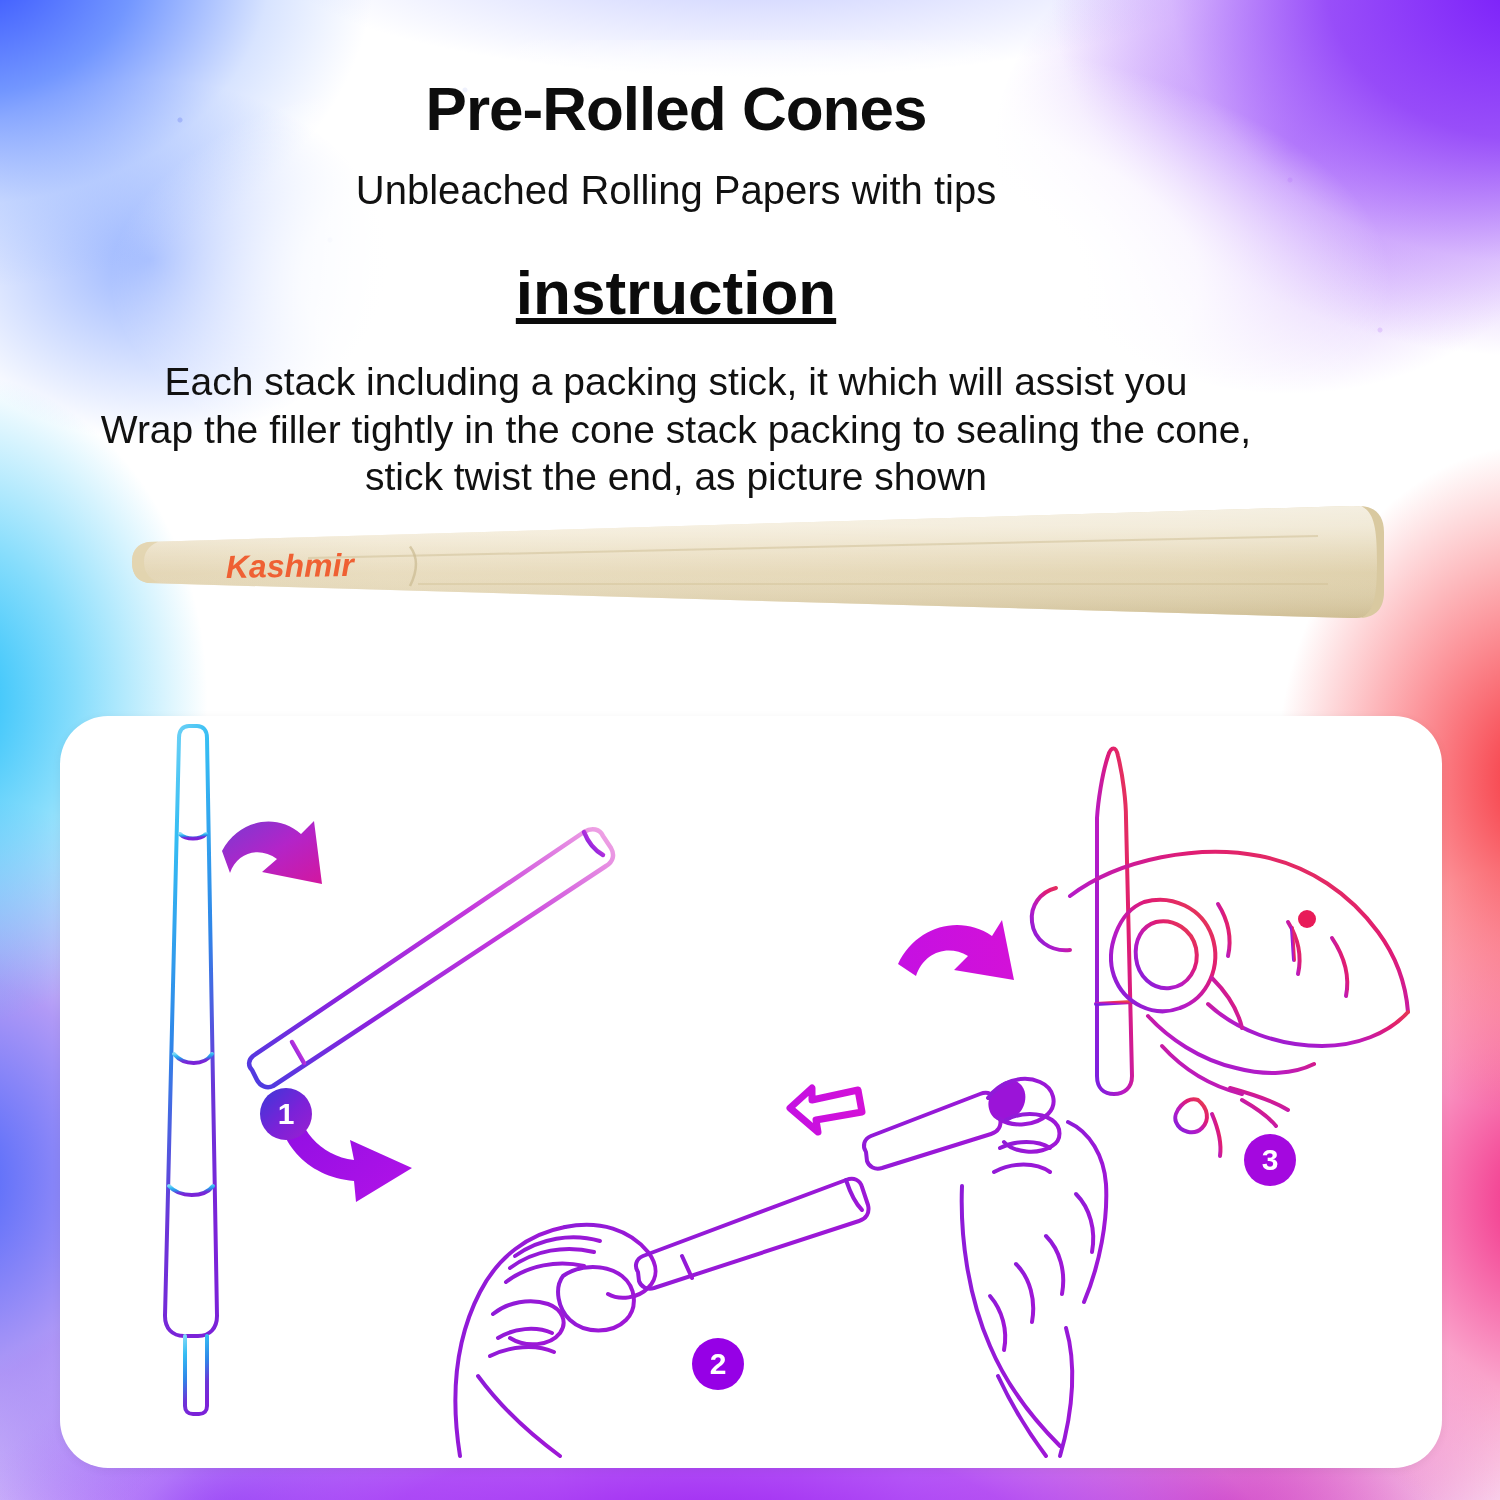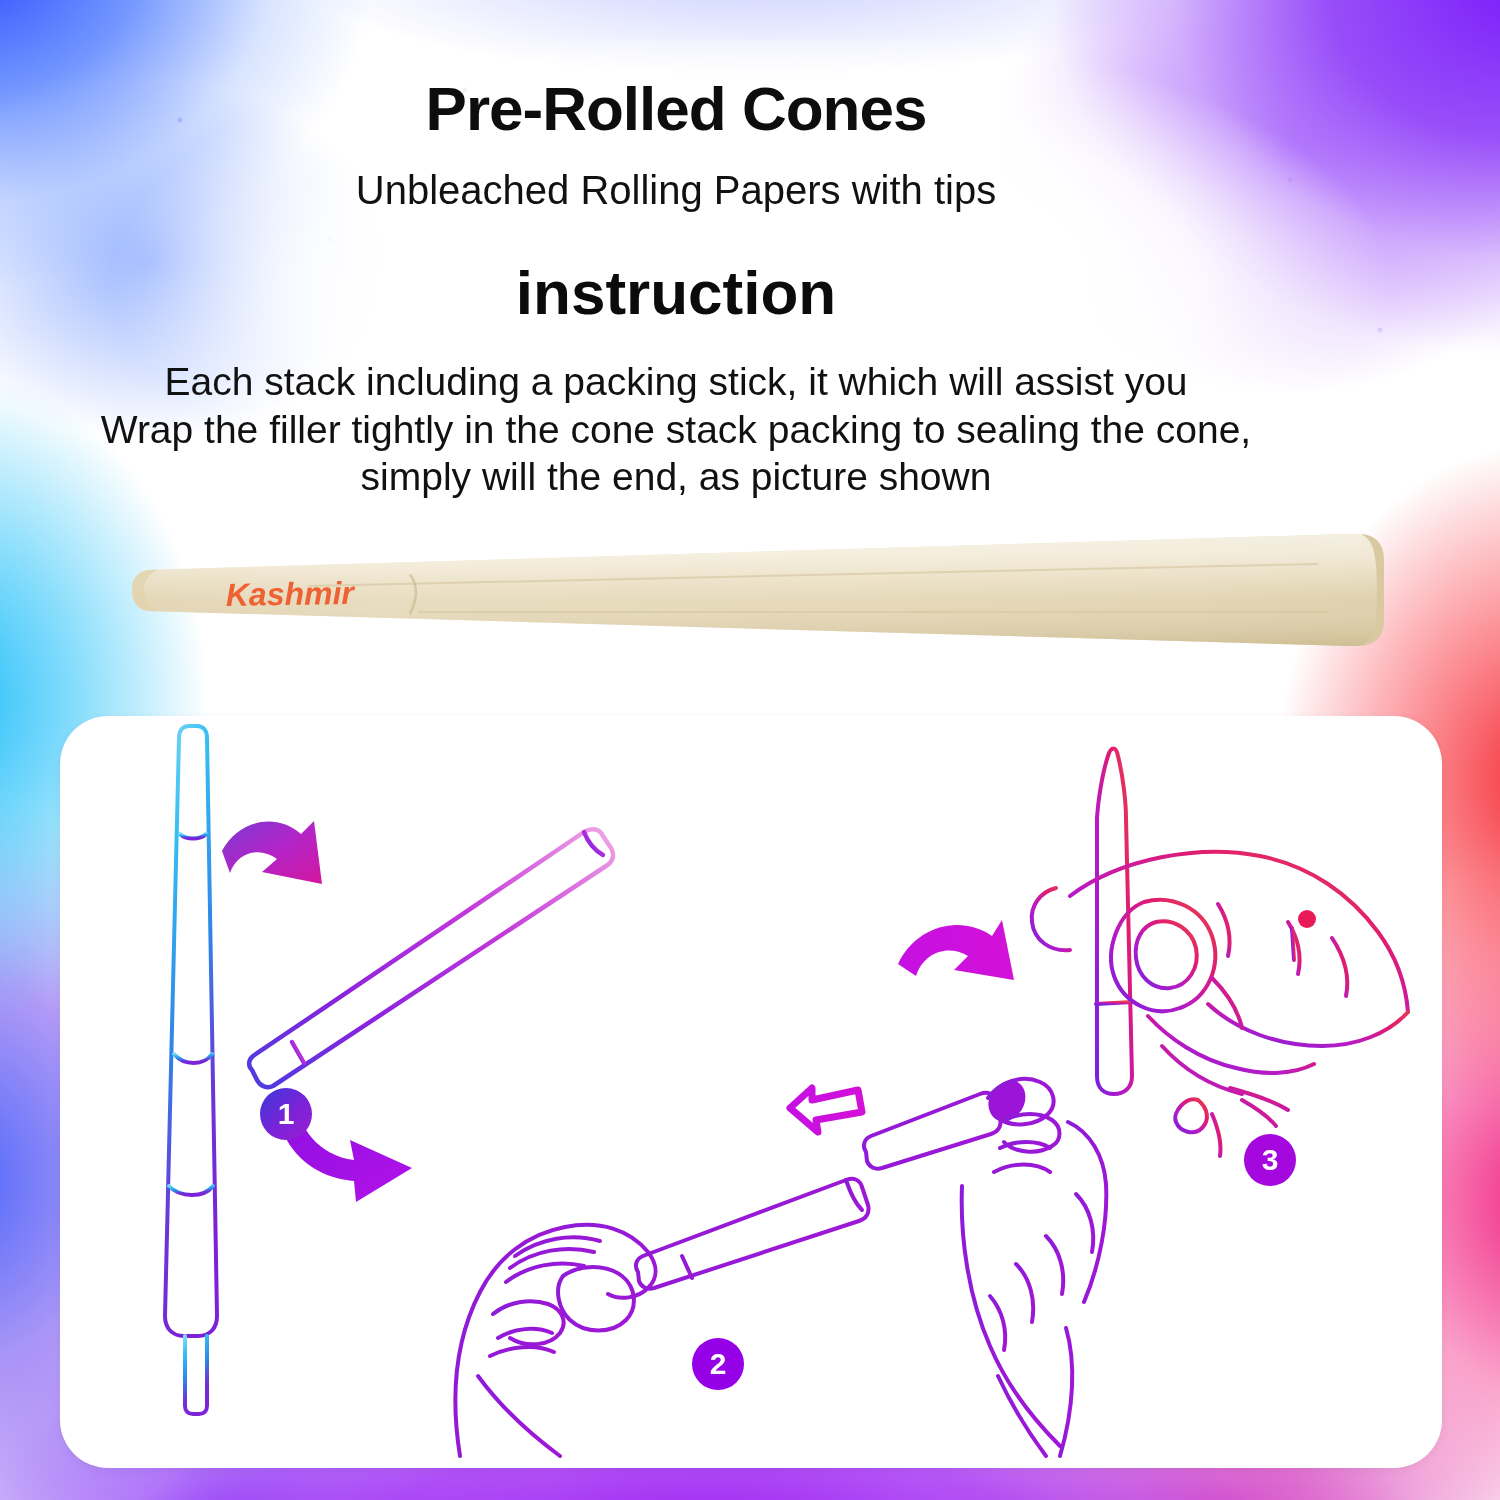--- a/index.html
+++ b/index.html
@@ -61,29 +61,29 @@
   
   #header{ position:absolute; left:0; top:0; width:1352px; text-align:center; }
   #title{
     font-size:62px; font-weight:bold; color:#0d0d0d;
     letter-spacing:-1px; margin-top:78px; line-height:1;
   }
   #subtitle{
     font-size:40px; font-weight:normal; color:#111; margin-top:30px; line-height:1;
   }
   #section-heading{
-    font-size:62px; font-weight:bold; color:#0b0b0b; margin-top:52px; line-height:1;
+    font-size:62px; font-weight:bold; color:#0b0b0b; margin-top:52px; line-height:1;text-decoration:underline;
   }
   #body-text{
     font-size:39px; color:#111; margin-top:34px; line-height:1.22;
   }
   #body-text div{ white-space:nowrap; }
 
   
-  #product-photo{ position:absolute; left:118px; top:528px; width:1275px; height:125px; }
+  #product-photo{ position:absolute; left:118px; top:500px; width:1275px; height:125px; }
   #product-photo svg{ display:block; }
 
   
   #diagram-card{
     position:absolute; left:60px; top:716px; width:1382px; height:752px;
     background:#fff; border-radius:48px;
     box-shadow:0 2px 10px rgba(0,0,0,.06);
     overflow:hidden;
   }
   #diagram-card svg{ display:block; position:absolute; left:0; top:0; }
@@ -104,21 +104,21 @@
 <div id="bg-splash"></div>
 <div id="bg-clear"></div>
 
 <div id="header">
   <div id="title">Pre-Rolled Cones</div>
   <div id="subtitle">Unbleached Rolling Papers with tips</div>
   <div id="section-heading">instruction</div>
   <div id="body-text">
     <div>Each stack including a packing stick, it which will assist you</div>
     <div>Wrap the filler tightly in the cone stack packing to sealing the cone,</div>
-    <div>simply will the end, as picture shown</div>
+    <div>stick twist the end, as picture shown</div>
   </div>
 </div>
 
 <div id="product-photo">
   <svg width="1275" height="125" viewBox="0 0 1275 125">
     <defs>
       <linearGradient id="woodV" x1="0" y1="0" x2="0" y2="1">
         <stop offset="0%" stop-color="#efe6cd"></stop>
         <stop offset="18%" stop-color="#f3ead4"></stop>
         <stop offset="45%" stop-color="#e7dabb"></stop>

